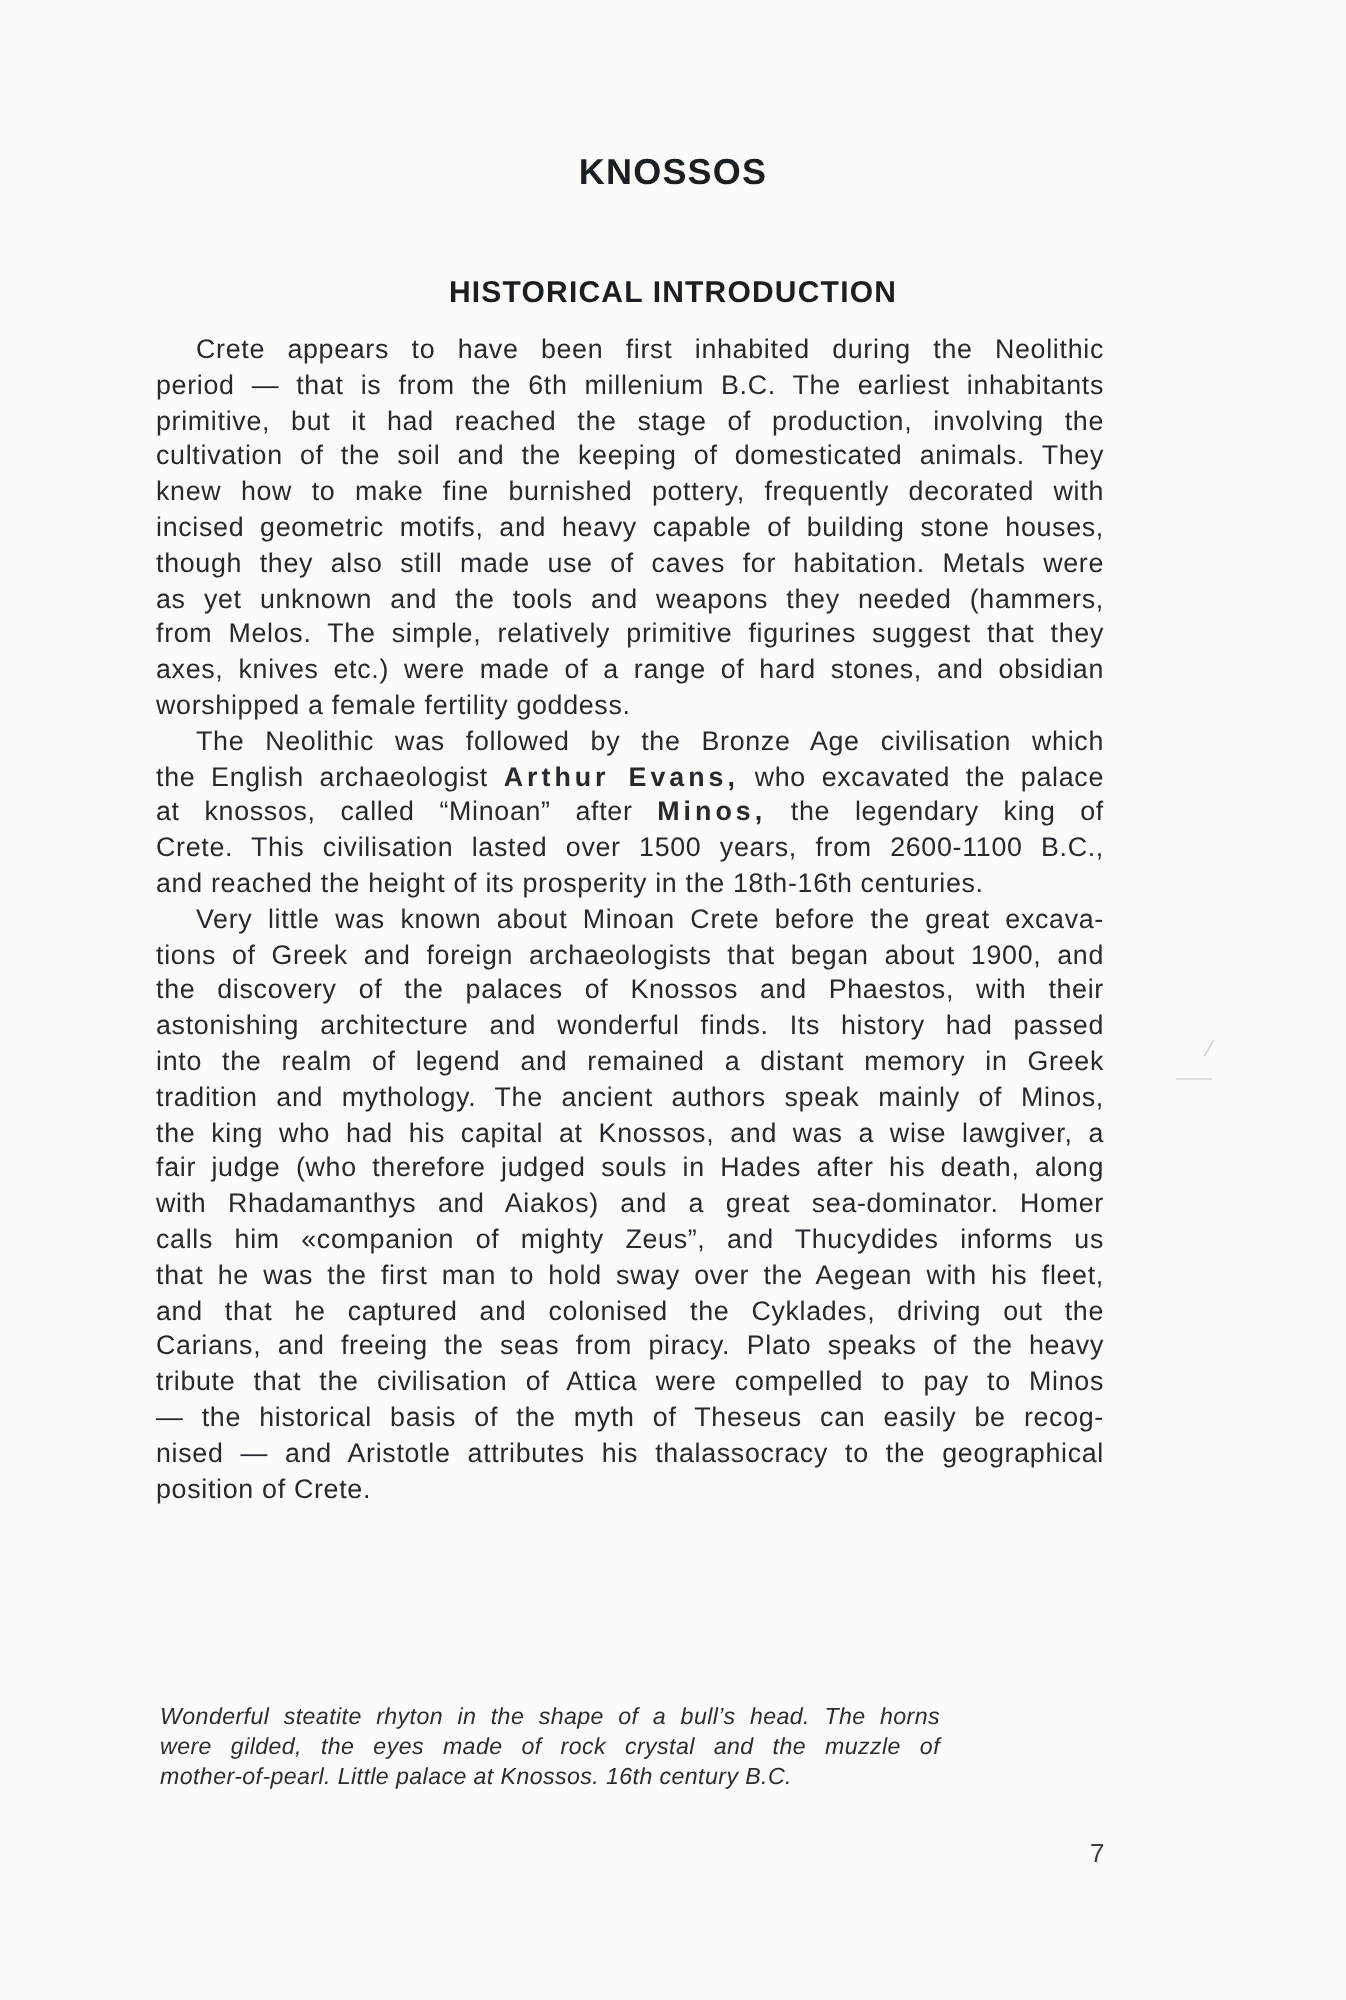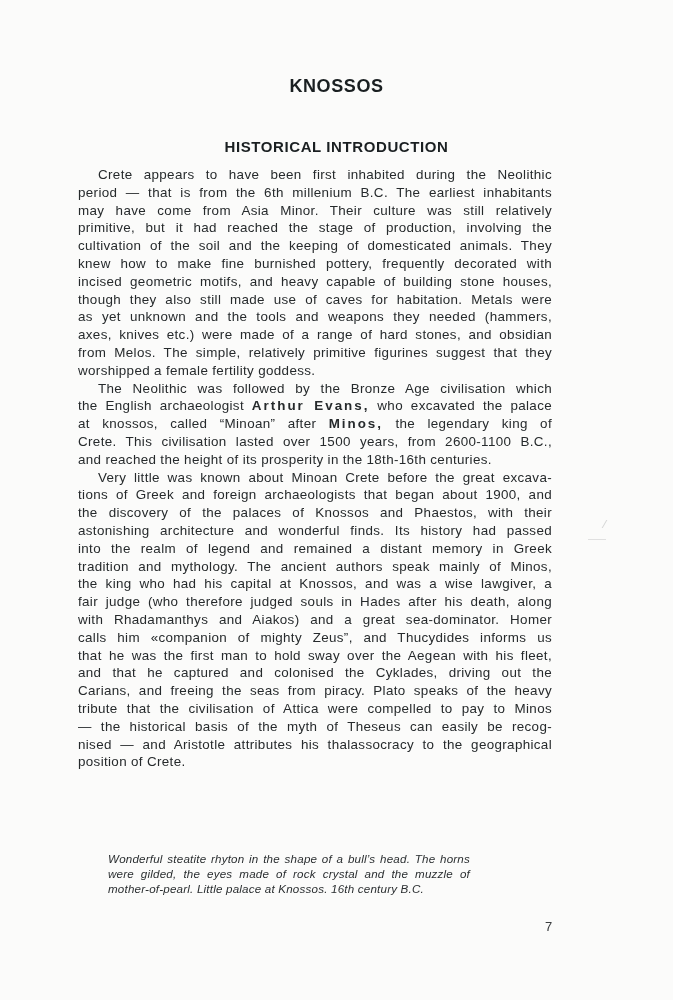--- a/index.html
+++ b/index.html
@@ -70,21 +70,21 @@
       position: absolute;
       left: 80px;
       width: 390px;
       top: 851px;
       font-style: italic;
       font-size: 11.6px;
       line-height: 15px;
       color: #2a2e30;
       letter-spacing: 0.2px;
     }
-    .caption .line { height: 15px; margin-left: 28px; }
+    .caption .line { height: 15px; }
     .page-number {
       position: absolute;
       left: 545px;
       top: 919px;
       font-size: 13px;
       color: #3a3d3f;
     }
     .margin-mark {
       position: absolute;
       left: 598px;
@@ -108,29 +108,28 @@
 <body>
 
 <div class="page-title">KNOSSOS</div>
 <div class="section-title">HISTORICAL INTRODUCTION</div>
 
 <div class="body-text">
 
   <div>
     <span class="line indent">Crete appears to have been first inhabited during the Neolithic</span>
     <span class="line">period — that is from the 6th millenium B.C. The earliest inhabitants</span>
-    <span class="line">may have come from Asia Minor. Their culture was still relatively</span>
     <span class="line">primitive, but it had reached the stage of production, involving the</span>
     <span class="line">cultivation of the soil and the keeping of domesticated animals. They</span>
     <span class="line">knew how to make fine burnished pottery, frequently decorated with</span>
     <span class="line">incised geometric motifs, and heavy capable of building stone houses,</span>
     <span class="line">though they also still made use of caves for habitation. Metals were</span>
     <span class="line">as yet unknown and the tools and weapons they needed (hammers,</span>
+    <span class="line">from Melos. The simple, relatively primitive figurines suggest that they</span>
     <span class="line">axes, knives etc.) were made of a range of hard stones, and obsidian</span>
-    <span class="line">from Melos. The simple, relatively primitive figurines suggest that they</span>
     <span class="line last">worshipped a female fertility goddess.</span>
   </div>
 
   <div>
     <span class="line indent">The Neolithic was followed by the Bronze Age civilisation which</span>
     <span class="line"><span>the English archaeologist </span><span class="em">Arthur Evans,</span><span> who excavated the palace</span></span>
     <span class="line"><span>at knossos, called “Minoan” after </span><span class="em">Minos,</span><span> the legendary king of</span></span>
     <span class="line">Crete. This civilisation lasted over 1500 years, from 2600-1100 B.C.,</span>
     <span class="line last">and reached the height of its prosperity in the 18th-16th centuries.</span>
   </div>

